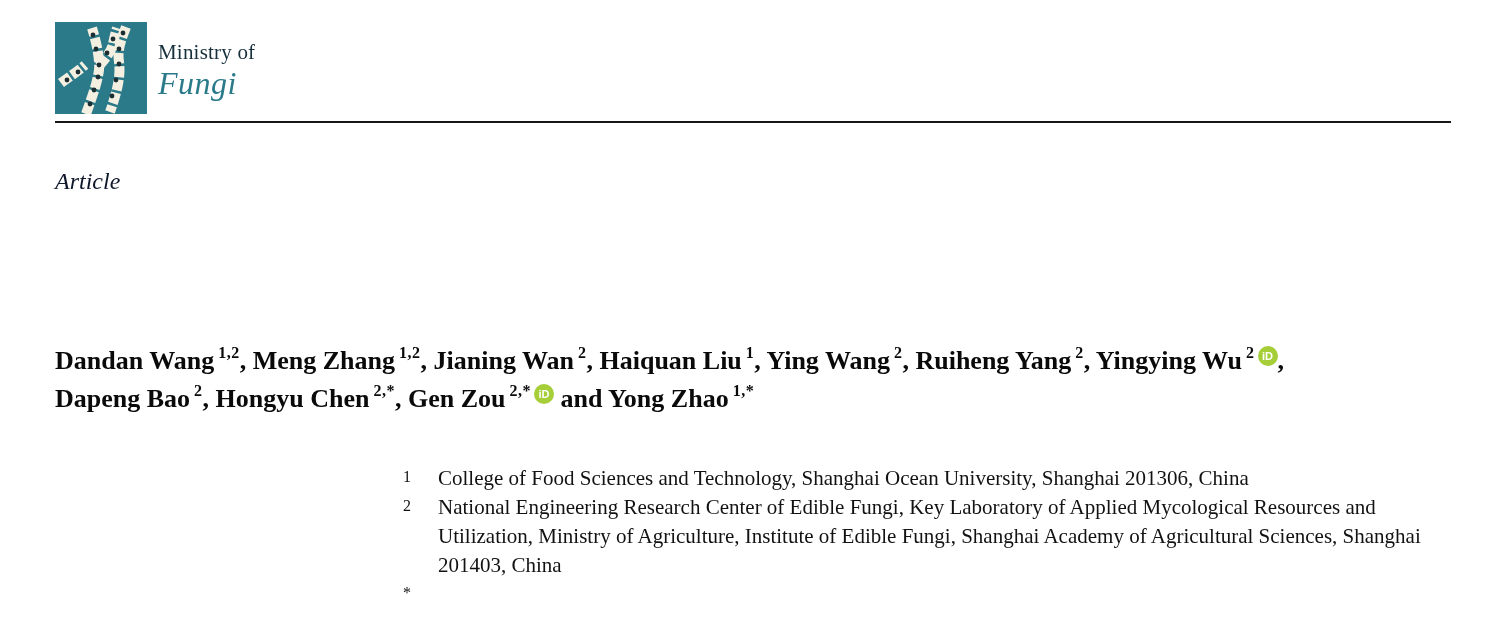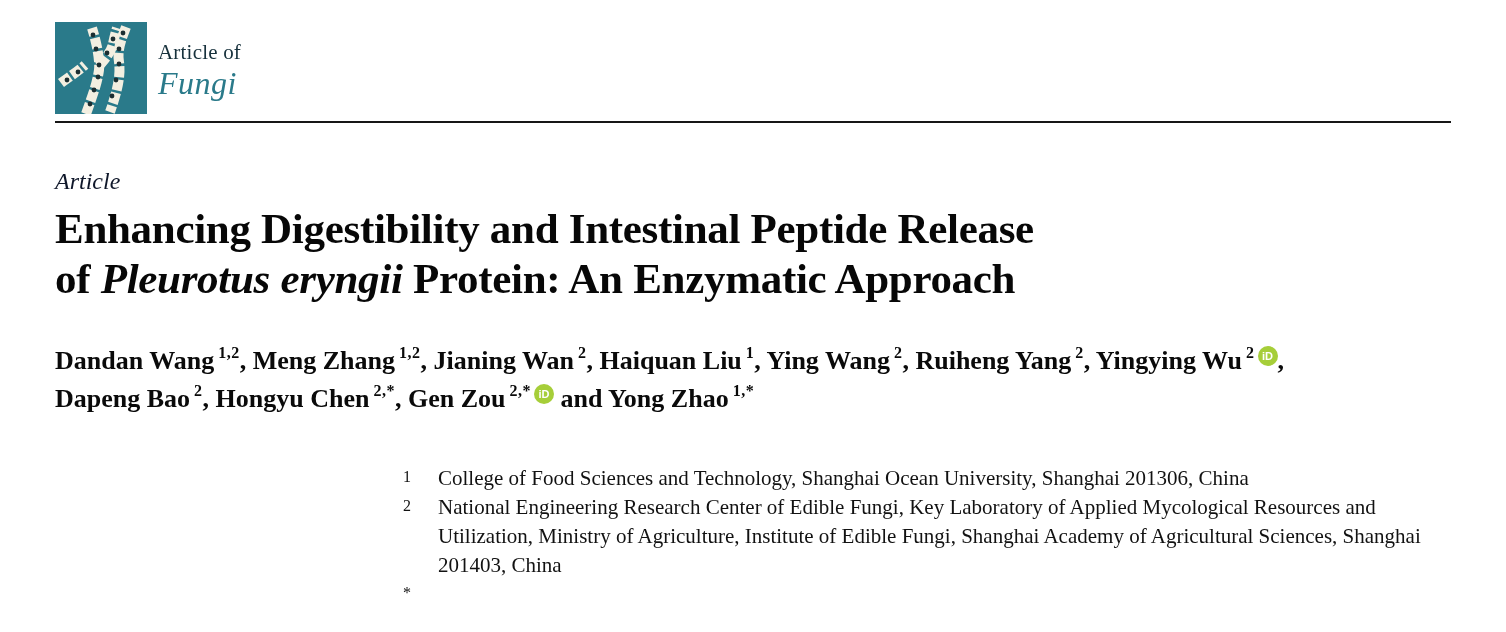--- a/index.html
+++ b/index.html
@@ -70,34 +70,30 @@
             <circle cx="64" cy="27" r="2.4"></circle>
           <circle cx="64" cy="42" r="2.4"></circle>
             <circle cx="61" cy="58" r="2.4"></circle>
           <circle cx="57" cy="74" r="2.4"></circle>
             <circle cx="12" cy="58" r="2.4"></circle>
           <circle cx="23" cy="50" r="2.4"></circle>
         </g>
       </svg>
     </div>
     <div class="journal-text">
-      <div class="journal-top">Article of</div>
+      <div class="journal-top">Ministry of</div>
       <div class="journal-bottom">Fungi</div>
     </div>
   </div>
 
 
   <div class="header-rule"></div>
 
   <div class="article-label">Article</div>
 
-  <h1 class="paper-title" style="margin:0;">
-    <span class="keep-space">Enhancing Digestibility and Intestinal Peptide Release</span><br>
-    <span class="keep-space">of </span><span class="it keep-space">Pleurotus eryngii</span><span class="keep-space"> Protein: An Enzymatic Approach</span>
-  </h1>
 
   <div class="authors" id="authors">
       <div class="author-line"><span class="author-name">Dandan Wang</span><sup class="author-sup">1,2</sup><span class="keep-space">, </span><span class="author-name">Meng Zhang</span><sup class="author-sup">1,2</sup><span class="keep-space">, </span><span class="author-name">Jianing Wan</span><sup class="author-sup">2</sup><span class="keep-space">, </span><span class="author-name">Haiquan Liu</span><sup class="author-sup">1</sup><span class="keep-space">, </span><span class="author-name">Ying Wang</span><sup class="author-sup">2</sup><span class="keep-space">, </span><span class="author-name">Ruiheng Yang</span><sup class="author-sup">2</sup><span class="keep-space">, </span><span class="author-name">Yingying Wu</span><sup class="author-sup">2</sup><span class="orcid">iD</span><span class="keep-space">,</span></div>
       <div class="author-line"><span class="author-name">Dapeng Bao</span><sup class="author-sup">2</sup><span class="keep-space">, </span><span class="author-name">Hongyu Chen</span><sup class="author-sup">2,*</sup><span class="keep-space">, </span><span class="author-name">Gen Zou</span><sup class="author-sup">2,*</sup><span class="orcid">iD</span><span class="keep-space"> and </span><span class="author-name">Yong Zhao</span><sup class="author-sup">1,*</sup></div>
     </div>
 
   <div class="affiliations" id="affiliations">
       <div class="aff-row"><span class="aff-marker">1</span><span class="aff-text">College of Food Sciences and Technology, Shanghai Ocean University, Shanghai 201306, China</span></div>
       <div class="aff-row"><span class="aff-marker">2</span><span class="aff-text">National Engineering Research Center of Edible Fungi, Key Laboratory of Applied Mycological Resources and Utilization, Ministry of Agriculture, Institute of Edible Fungi, Shanghai Academy of Agricultural Sciences, Shanghai 201403, China</span></div>
       <div class="aff-row"><span class="aff-marker">*</span></div>

